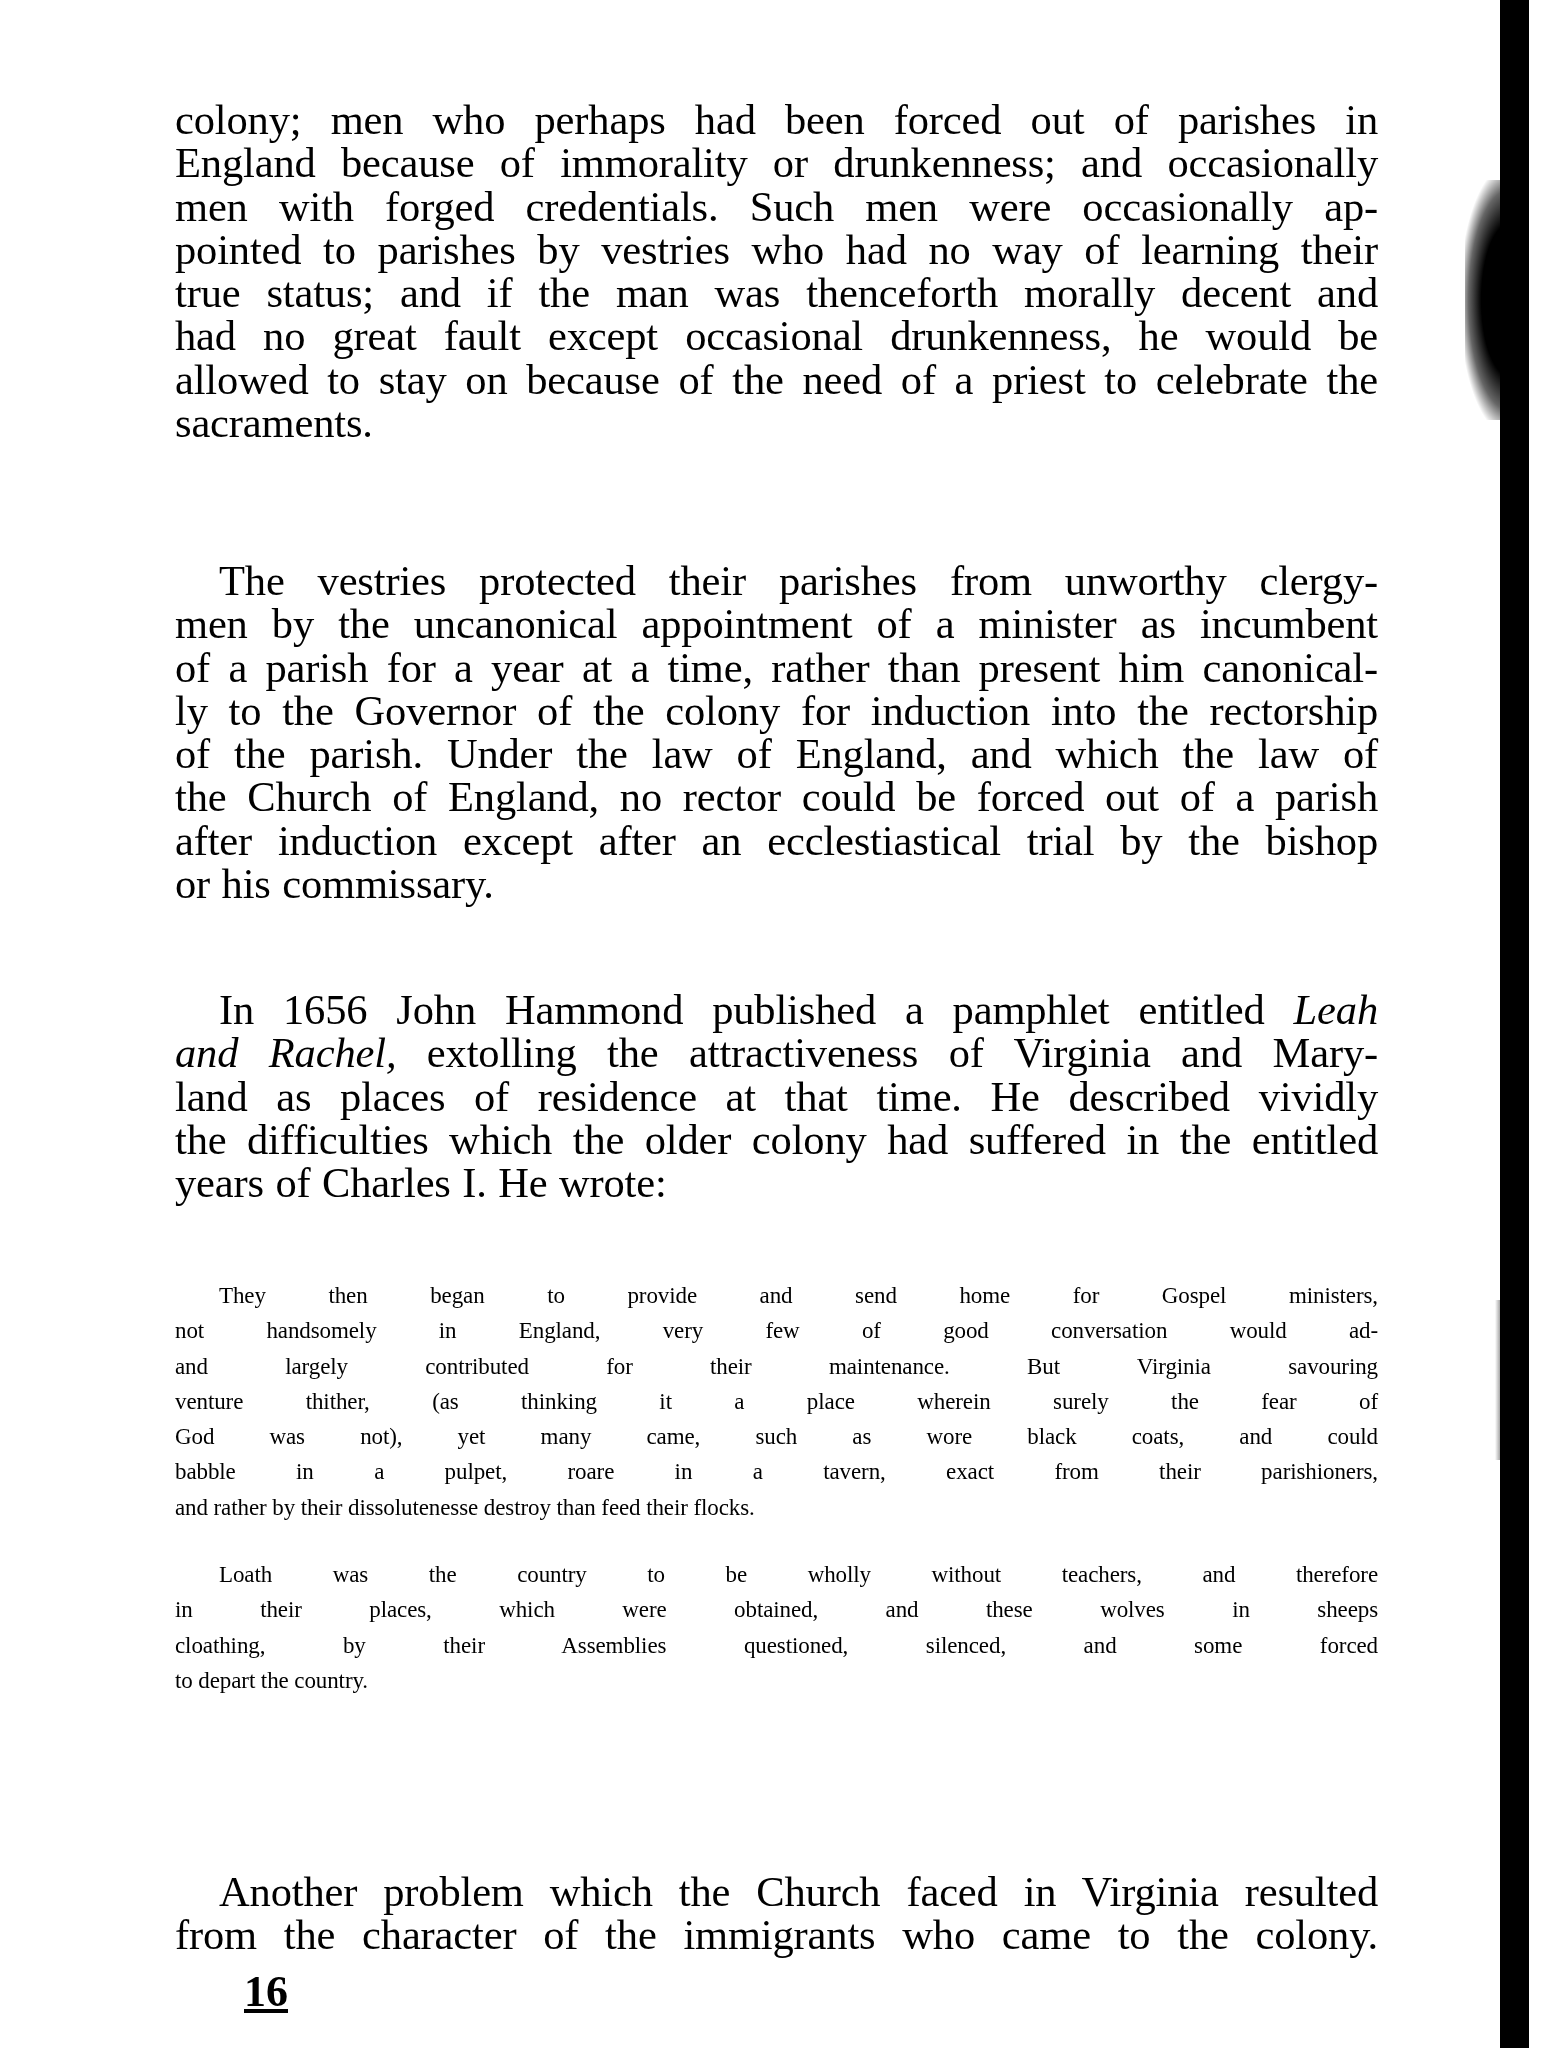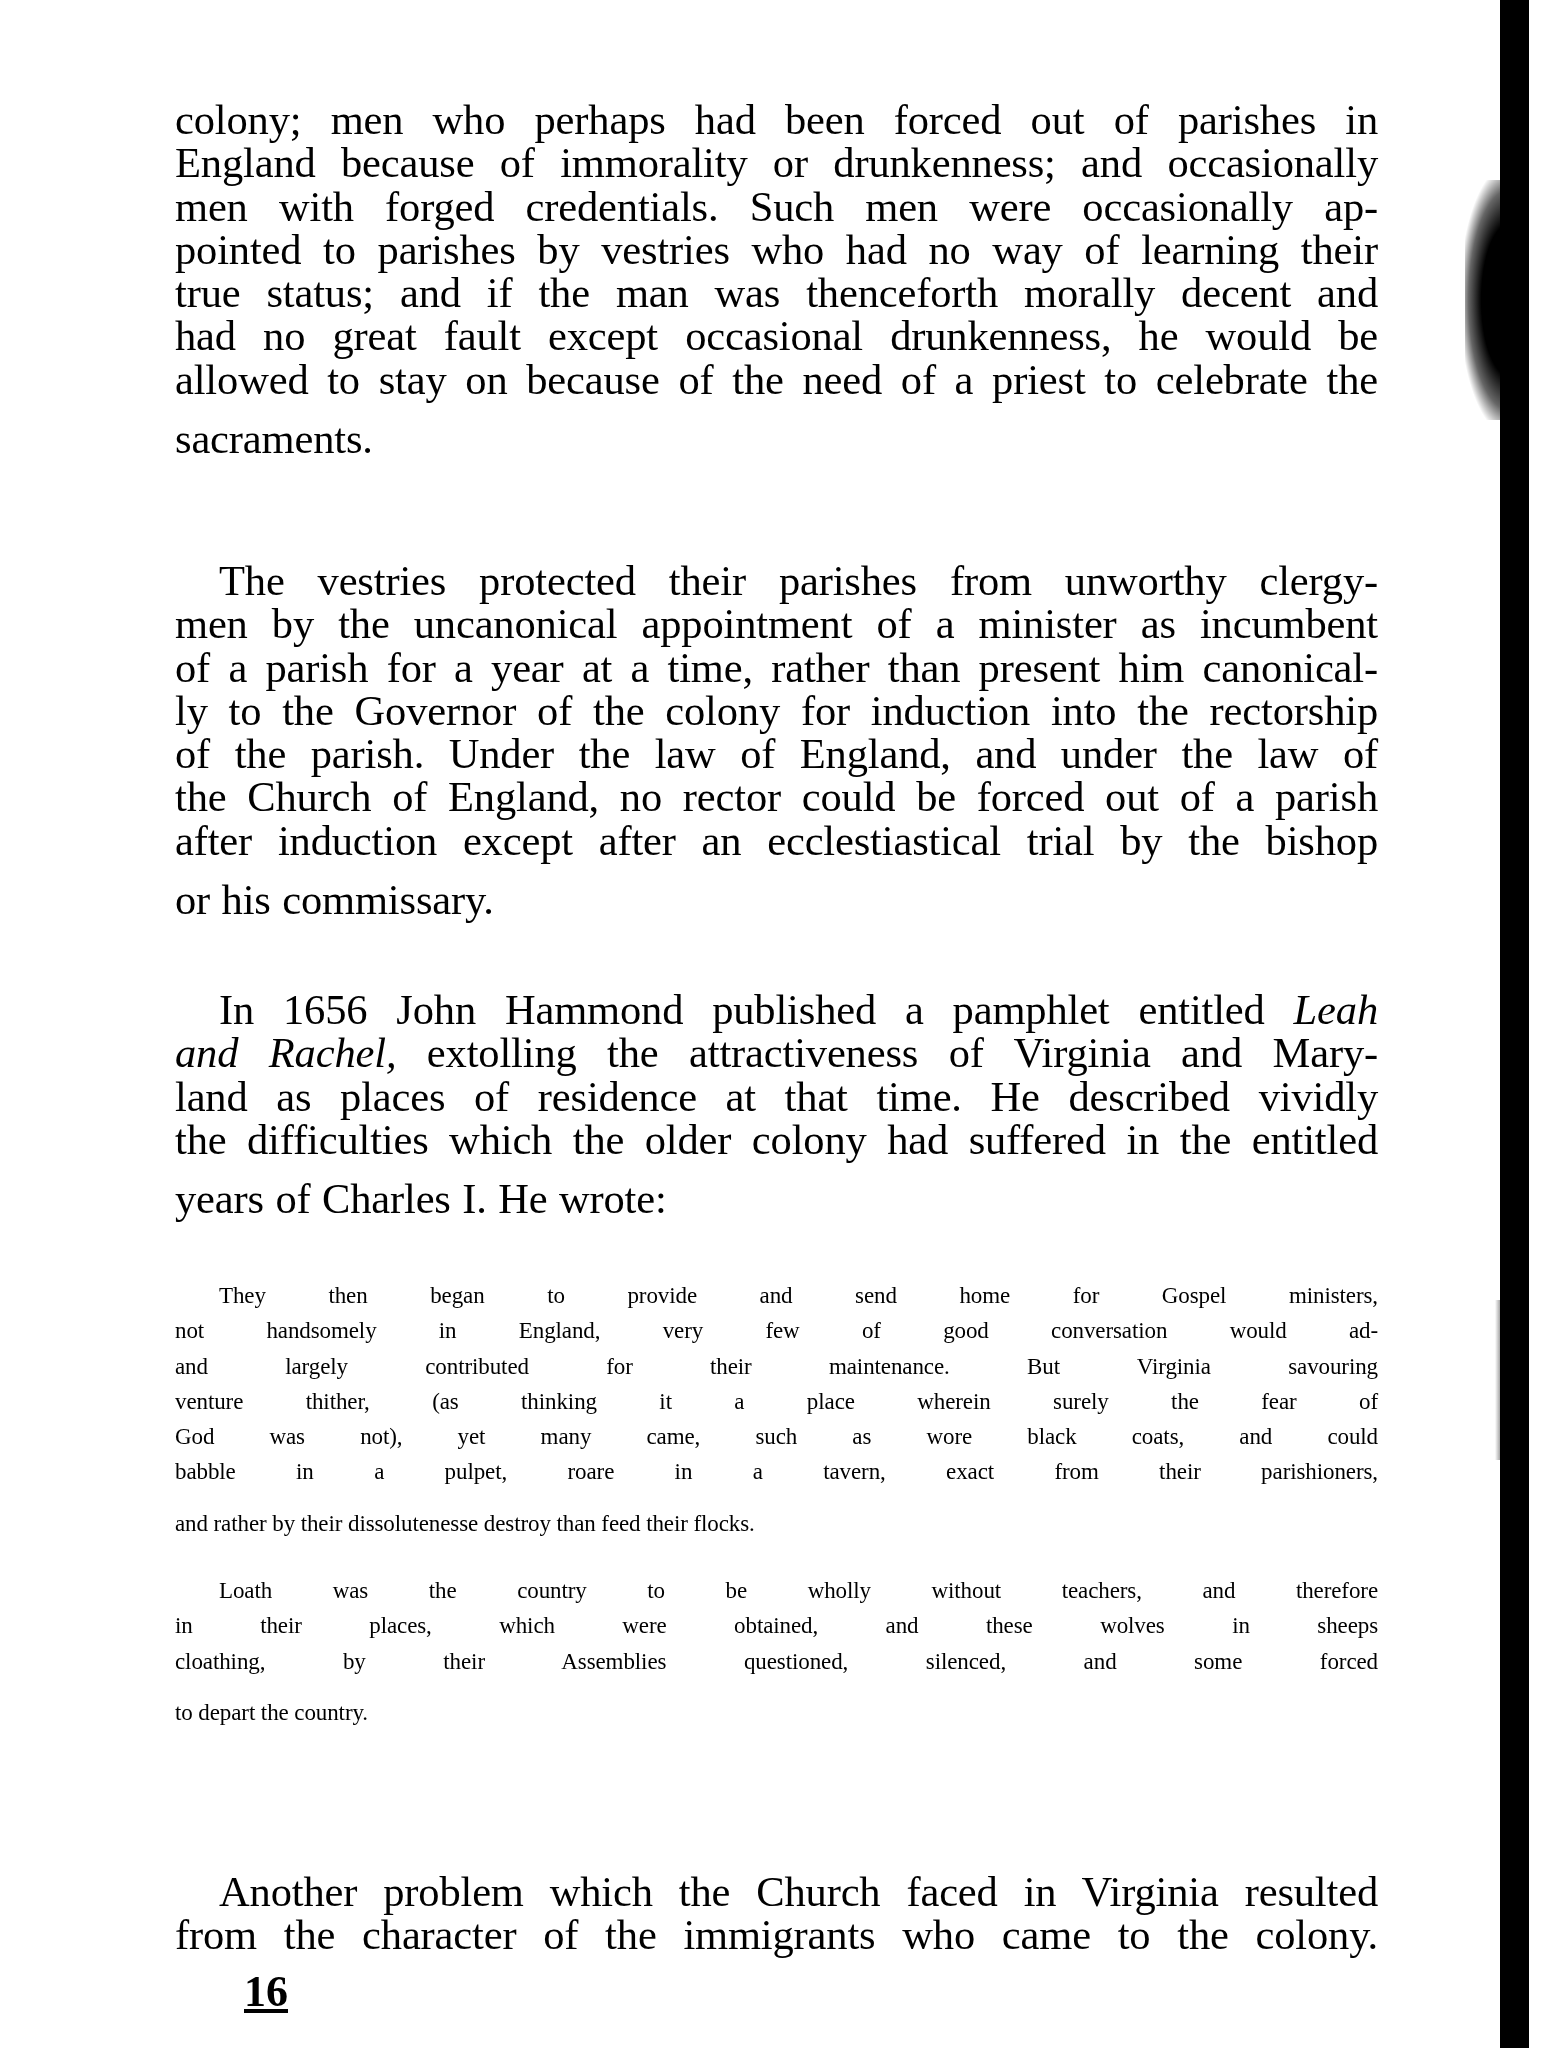--- a/index.html
+++ b/index.html
@@ -44,21 +44,20 @@
       text-align: justify;
       text-align-last: justify;
       white-space: nowrap;
       height: 43.3px;
     }
     .quote-text .line {
       height: 35.3px;
     }
     .line.last {
       text-align-last: left;
-      margin-top: 16px;
     }
     .line.ind {
       padding-left: 44px;
       margin-top: 32px;
     }
     .page-number {
       position: absolute;
       left: 244px;
       top: 1966px;
       font-size: 44px;
@@ -112,21 +111,21 @@
     <span class="line">had no great fault except occasional drunkenness, he would be</span>
     <span class="line">allowed to stay on because of the need of a priest to celebrate the</span>
     <span class="line last">sacraments.</span>
   </div>
 
   <div class="text-block body-text" style="top:527px;">
     <span class="line ind">The vestries protected their parishes from unworthy clergy-</span>
     <span class="line">men by the uncanonical appointment of a minister as incumbent</span>
     <span class="line">of a parish for a year at a time, rather than present him canonical-</span>
     <span class="line">ly to the Governor of the colony for induction into the rectorship</span>
-    <span class="line">of the parish. Under the law of England, and under the law of</span>
+    <span class="line">of the parish. Under the law of England, and which the law of</span>
     <span class="line">the Church of England, no rector could be forced out of a parish</span>
     <span class="line">after induction except after an ecclestiastical trial by the bishop</span>
     <span class="line last">or his commissary.</span>
   </div>
 
   <div class="text-block body-text" style="top:956px;">
     <span class="line ind"><span>In 1656 John Hammond published a pamphlet entitled </span><i class="it">Leah</i></span>
     <span class="line"><i class="it">and Rachel,</i><span> extolling the attractiveness of Virginia and Mary-</span></span>
     <span class="line">land as places of residence at that time. He described vividly</span>
     <span class="line">the difficulties which the older colony had suffered in the entitled</span>

